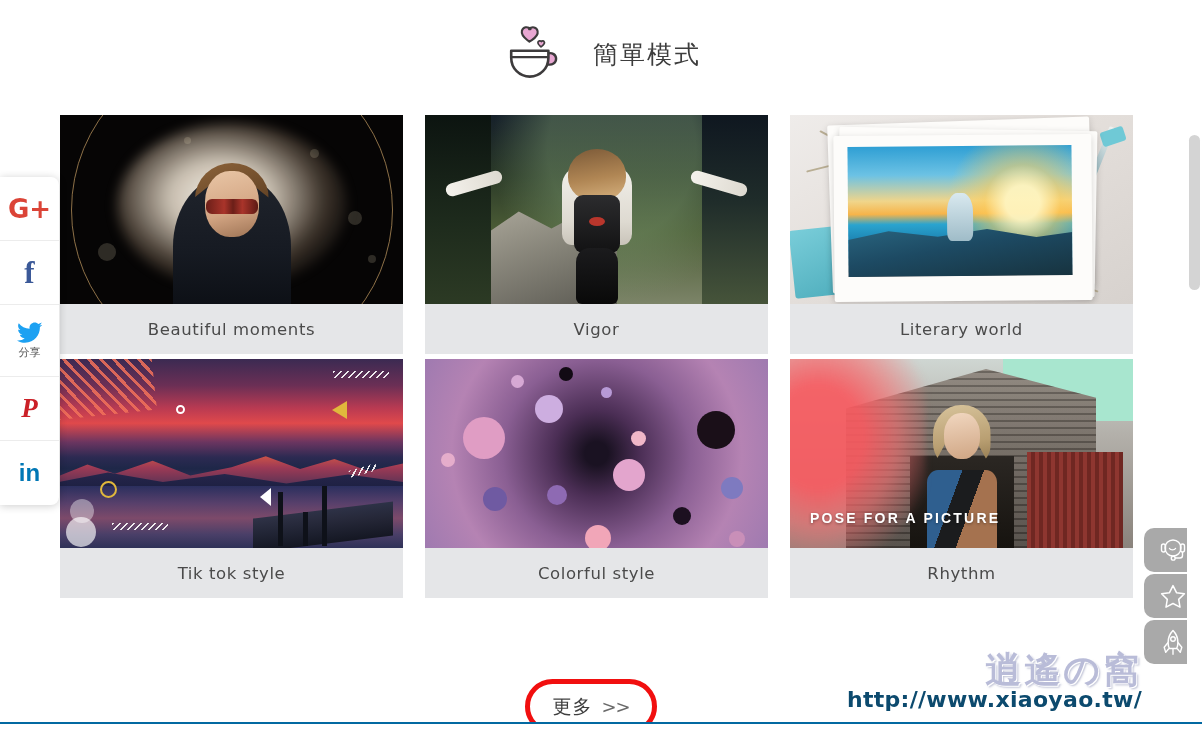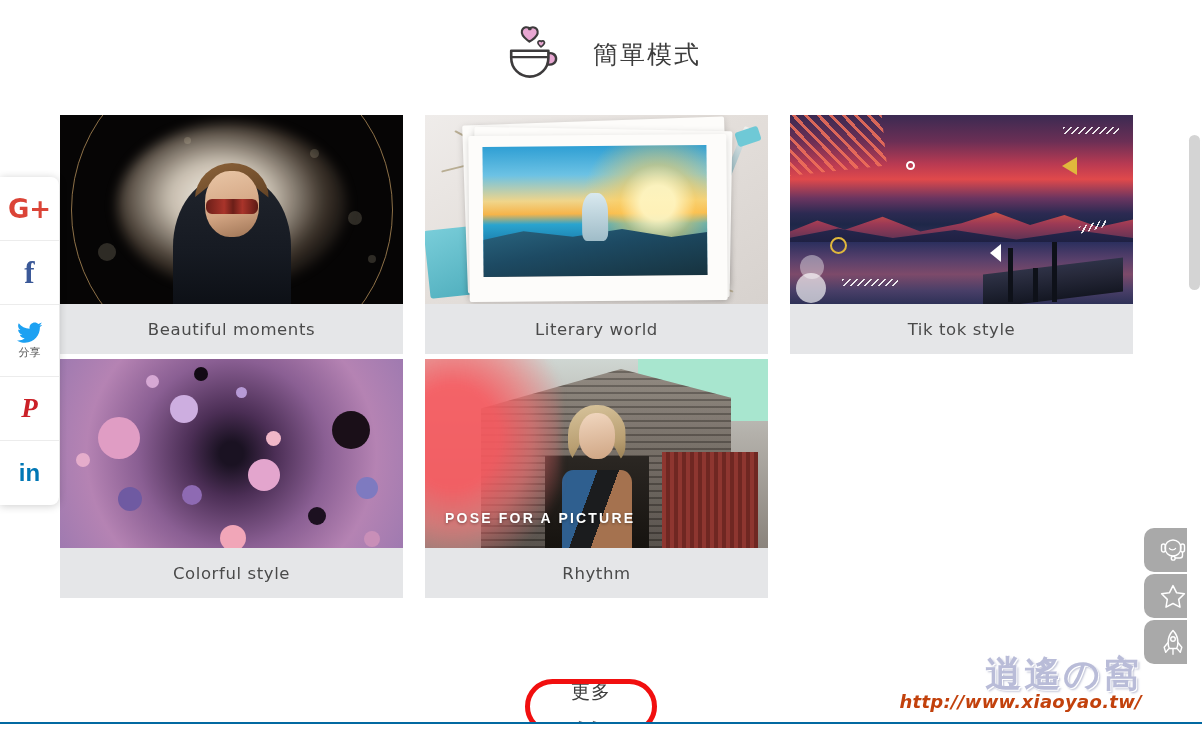--- a/index.html
+++ b/index.html
@@ -401,21 +401,20 @@
     width: 112px; height: 35px;
     background: #ffffff;
     border: none;
     display: flex; align-items: center; justify-content: center;
     gap: 9px;
     font-size: 19px;
     color: #3f3f3f;
     letter-spacing: 1px;
     font-family: "DejaVu Sans", "Liberation Sans", sans-serif;
     cursor: pointer;
-    flex-direction: column;
   }
   .more-arrows { font-size: 18px; color: #6a6a6a; letter-spacing: -1px; }
 
   
   .watermark {
     position: absolute;
     right: 60px; bottom: 10px;
     text-align: right;
     z-index: 20;
     user-select: none;
@@ -423,24 +422,23 @@
   .wm-cn {
     font-size: 36px;
     color: #b9bcd8;
     letter-spacing: 3px;
     font-family: "DejaVu Serif", serif;
     font-weight: bold;
     text-shadow: 1px 1px 0 #ffffff, 2px 2px 2px rgba(140,145,180,.55);
     line-height: 1.05;
   }
   .wm-url {
-    font-size: 18px;
-    color: #c2410c;
+    font-size: 22px;
+    color: #0c4a6e;
     font-weight: bold;
-    font-style: italic;
     font-family: "DejaVu Sans", sans-serif;
     letter-spacing: .3px;
     text-shadow: 1px 1px 0 #ffffff;
     margin-top: -2px;
   }
 
   
   .scrollbar-track {
     position: absolute;
     right: 0; top: 0;
@@ -484,20 +482,35 @@
         <div class="glasses"></div>
         <div class="bokeh" style="left:250px;top:34px;width:9px;height:9px;"></div>
         <div class="bokeh" style="left:288px;top:96px;width:14px;height:14px;"></div>
         <div class="bokeh" style="left:38px;top:128px;width:18px;height:18px;"></div>
         <div class="bokeh" style="left:124px;top:22px;width:7px;height:7px;"></div>
         <div class="bokeh" style="left:308px;top:140px;width:8px;height:8px;"></div>
       </div>
       <div class="card-label">Beautiful moments</div>
     </div>
 
+    <div class="card">
+      <div class="card-thumb t2">
+        <div class="panel-c"></div>
+        <div class="rocks"></div>
+        <div class="panel-l"></div>
+        <div class="panel-r"></div>
+        <div class="arm-l"></div>
+        <div class="arm-r"></div>
+        <div class="hiker-body"></div>
+        <div class="hair2"></div>
+        <div class="pack"></div>
+        <div class="legs"></div>
+      </div>
+      <div class="card-label">Vigor</div>
+    </div>
 
     <div class="card">
       <div class="card-thumb t3">
         <div class="twig" style="left:28px;top:22px;transform:rotate(28deg);"></div>
         <div class="twig" style="left:16px;top:52px;transform:rotate(-14deg);"></div>
         <div class="twig" style="right:34px;bottom:16px;transform:rotate(18deg);"></div>
         <div class="notebook"></div>
         <div class="pencil"></div>
         <div class="eraser"></div>
         <div class="paper p1"></div>

